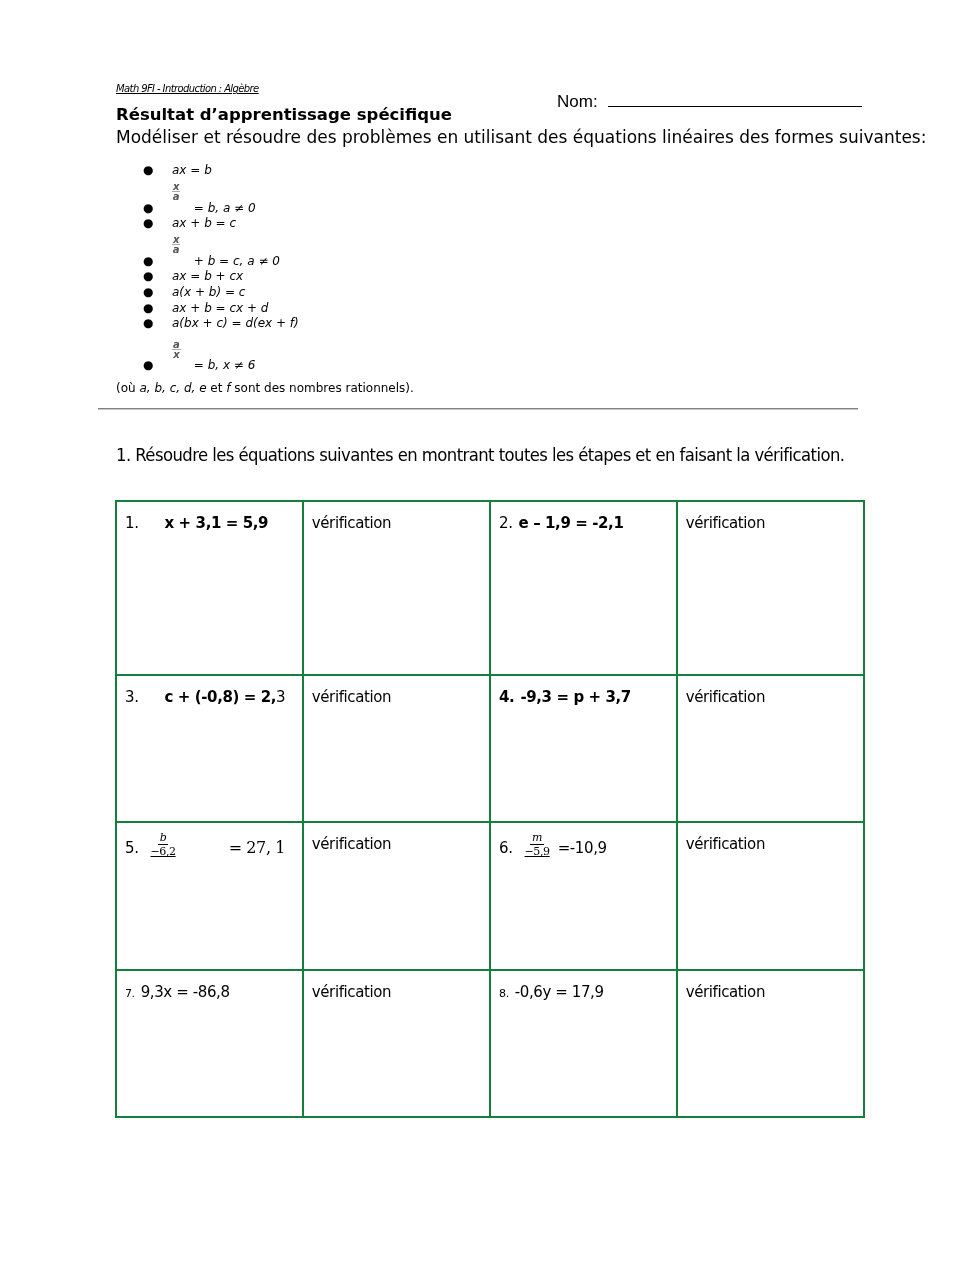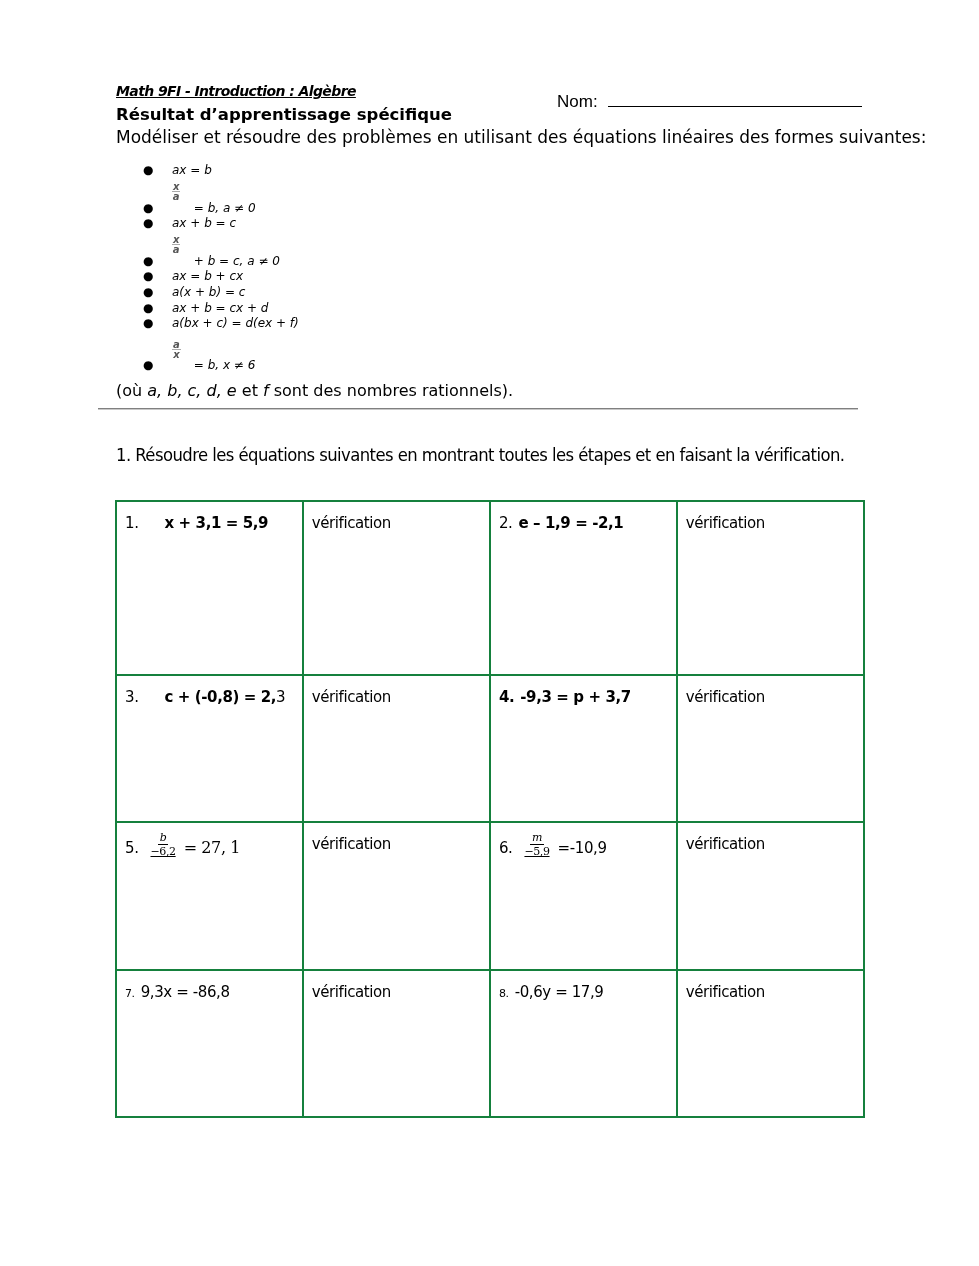--- a/index.html
+++ b/index.html
@@ -1,44 +1,44 @@
 <!DOCTYPE html>
 <html><head>
 <meta charset="utf-8">
 <style>
   html, body { margin:0; padding:0; background:#ffffff; }
   body { width:979px; height:1266px; position:relative; overflow:hidden; color:#000; font-family:"DejaVu Sans", sans-serif; }
   .abs { position:absolute; }
   .nom { left:557px; top:58px; font-family:Liberation Sans, sans-serif; font-size:17px;margin-top:32px; }
   .nom .line { display:inline-block; width:254px; border-bottom:1px solid #000; margin-left:10px; height:16px; vertical-align:baseline; }
-  .course { left:116px; top:83px; font-family:"DejaVu Sans", sans-serif; font-size:14px; font-weight:bold; font-style:italic; text-decoration:underline; letter-spacing:-0.6px; }
+  .course { left:116px; top:83px; font-family:"DejaVu Sans", sans-serif; font-size:10px; font-weight:normal; font-style:italic; text-decoration:underline; letter-spacing:-0.6px; }
   .outcome { left:116px; top:105px; font-size:16.5px; font-weight:bold; }
   .subtitle { left:116px; top:127px; font-size:17px; }
   .forms { left:143px; top:163px; font-size:12px; font-style:italic; list-style:none; margin:0; padding:0; }
   .forms li { position:relative; padding-left:29px; line-height:15.6px; }
   .forms li .bullet { position:absolute; left:0; font-style:normal; font-size:12px; }
   .forms li.frac { padding-top:22px; }
   .fr { position:absolute; left:29px; top:3px; display:flex; flex-direction:column; align-items:center; font-weight:bold; font-size:10px; line-height:9px; color:#555; }
   .fr .num { border-bottom:1.5px solid #aaa; padding:0 1px; }
   .fr .den { }
   .fr-space { display:inline-block; width:18px; }
-  .note { left:116px; top:381px; font-size:16px; }
+  .note { left:116px; top:381px; font-size:12px; }
   .note i { font-style:italic; }
   .hr { left:98px; top:408px; width:760px; height:0; border-top:1.5px solid #808080; border-bottom:1px solid #c8c8c8; }
   .instruction { left:116px; top:445px; font-family:"DejaVu Sans", sans-serif; font-size:17.5px; letter-spacing:-0.6px; transform:scaleX(0.94); transform-origin:left; white-space:nowrap; }
   table.grid { position:absolute; left:115px; top:500px; border-collapse:collapse; width:750px; }
   table.grid td { border:2px solid #15803d; vertical-align:top; padding:12px 8px 0 8px; font-family:"DejaVu Sans", sans-serif; font-size:15px; width:171px; letter-spacing:-0.4px; }
   tr.r1 td { height:160px; } tr.r2 td { height:133px; } tr.r3 td { height:134px; } tr.r4 td { height:133px; }
   .qnum { margin-right:6px; }
   .eq-bold { font-weight:bold; }
   .gap { display:inline-block; width:20px; }
   .math-frac { display:inline-flex; flex-direction:column; align-items:center; vertical-align:middle; font-family:"DejaVu Serif", serif; font-size:11px; margin:0 6px 0 4px; position:relative; top:-4px; }
   .math-frac .n { font-style:italic; border-bottom:1px solid #000; padding:0 2px; }
   .math-frac .d { padding:0 2px;text-decoration:underline; }
-  .serif-eq { font-family:"DejaVu Serif", serif; font-size:16px; }
+  .serif-eq { font-family:"DejaVu Serif", serif; font-size:16px;margin-left:45px; }
   .small-num { font-size:11px; }
 </style>
 </head>
 <body>
 
 <div class="abs nom">
   <span>Nom:</span><span class="line"></span>
 </div>
 
 <div class="abs course">Math 9FI - Introduction : Algèbre</div>

